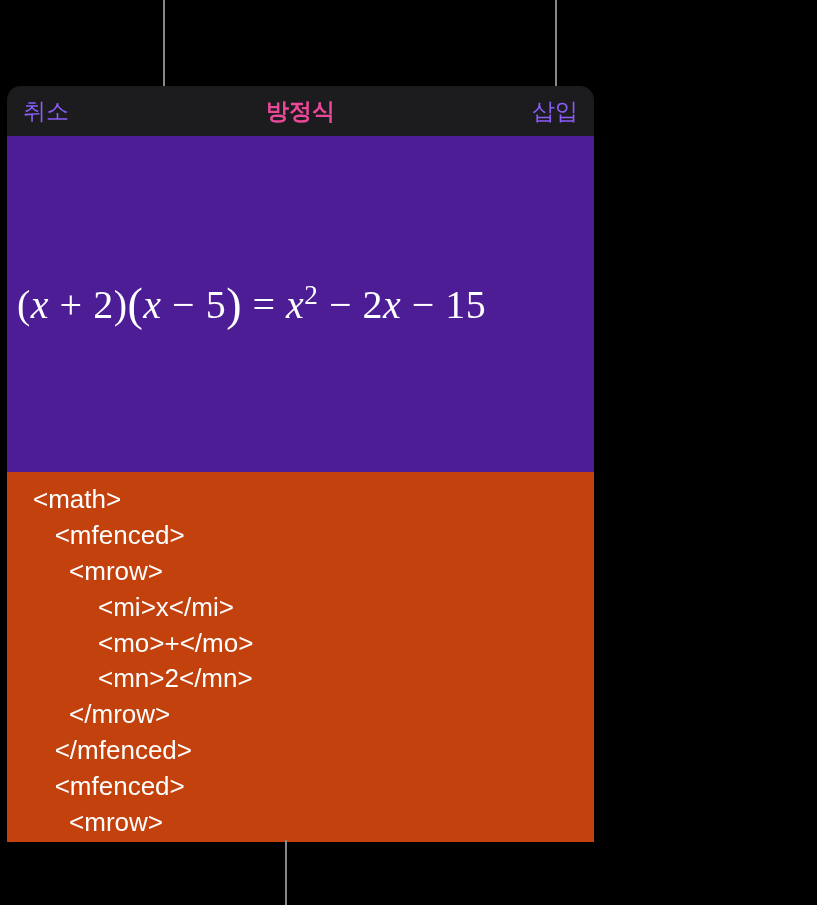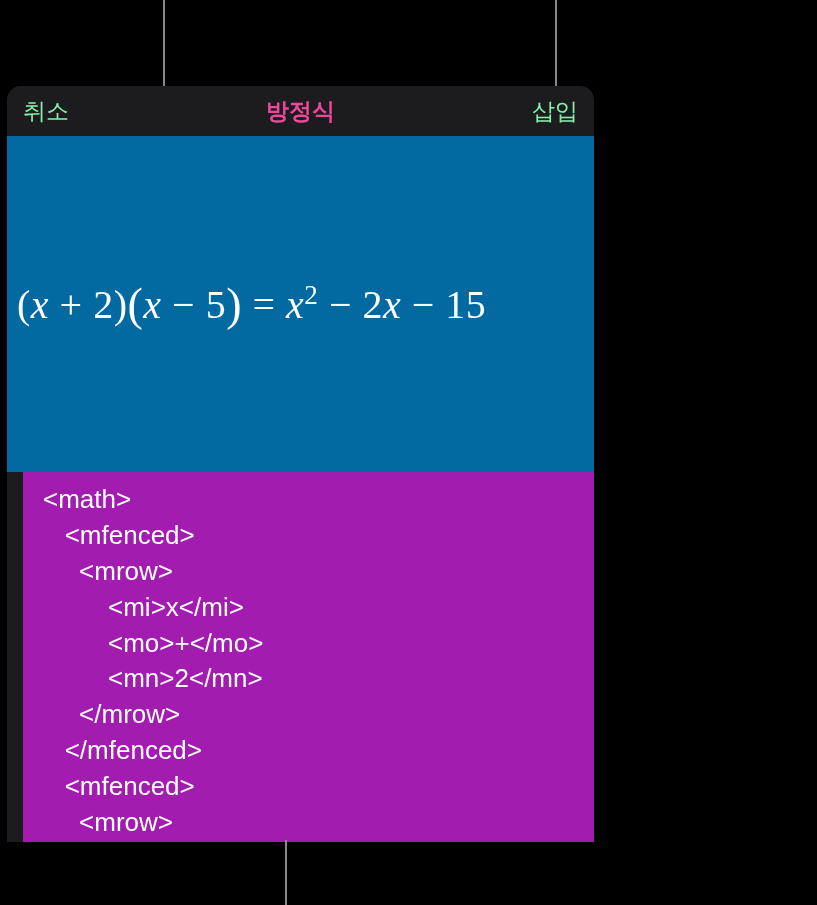--- a/index.html
+++ b/index.html
@@ -41,31 +41,31 @@
     .header-title {
       color: #ec4899;
       font-size: 23px;
       font-weight: 600;
       position: absolute;
       left: 50%;
       transform: translateX(-50%);
     }
     
     .header-button {
-      color: #86efac;
+      color: #8b5cf6;
       font-size: 23px;
       font-weight: 400;
       background: none;
       border: none;
       cursor: pointer;
       padding: 0;
     }
     
     .preview-area {
-      background: #0369a1;
+      background: #4c1d95;
       flex: 0 0 auto;
       height: 336px;
       display: flex;
       align-items: center;
       justify-content: flex-start;
       padding: 0 10px;
       position: relative;
     }
     
     .equation-preview {
@@ -86,30 +86,29 @@
       line-height: 0;
     }
     
     .equation-preview .paren-large {
       font-size: 1.15em;
       line-height: 0;
       vertical-align: -0.05em;
     }
     
     .code-area {
-      background: #a21caf;
+      background: #c2410c;
       flex: 1;
-      padding: 10px 20px;
+      padding: 10px 26px;
       color: #fff;
       font-family: -apple-system, BlinkMacSystemFont, sans-serif;
       font-size: 26px;
       line-height: 1.38;
       white-space: pre;
       overflow: hidden;
-      margin-left: 16px;
     }
     
     .callout-line {
       position: absolute;
       background: #888;
       width: 2px;
     }
     
     .callout-top {
       top: 0;

